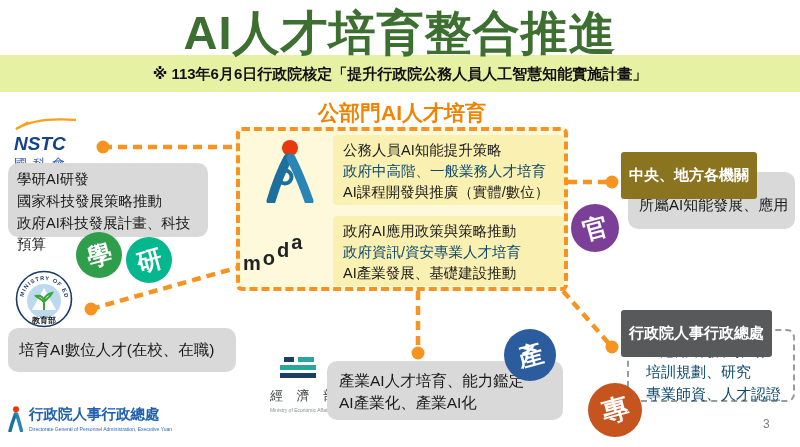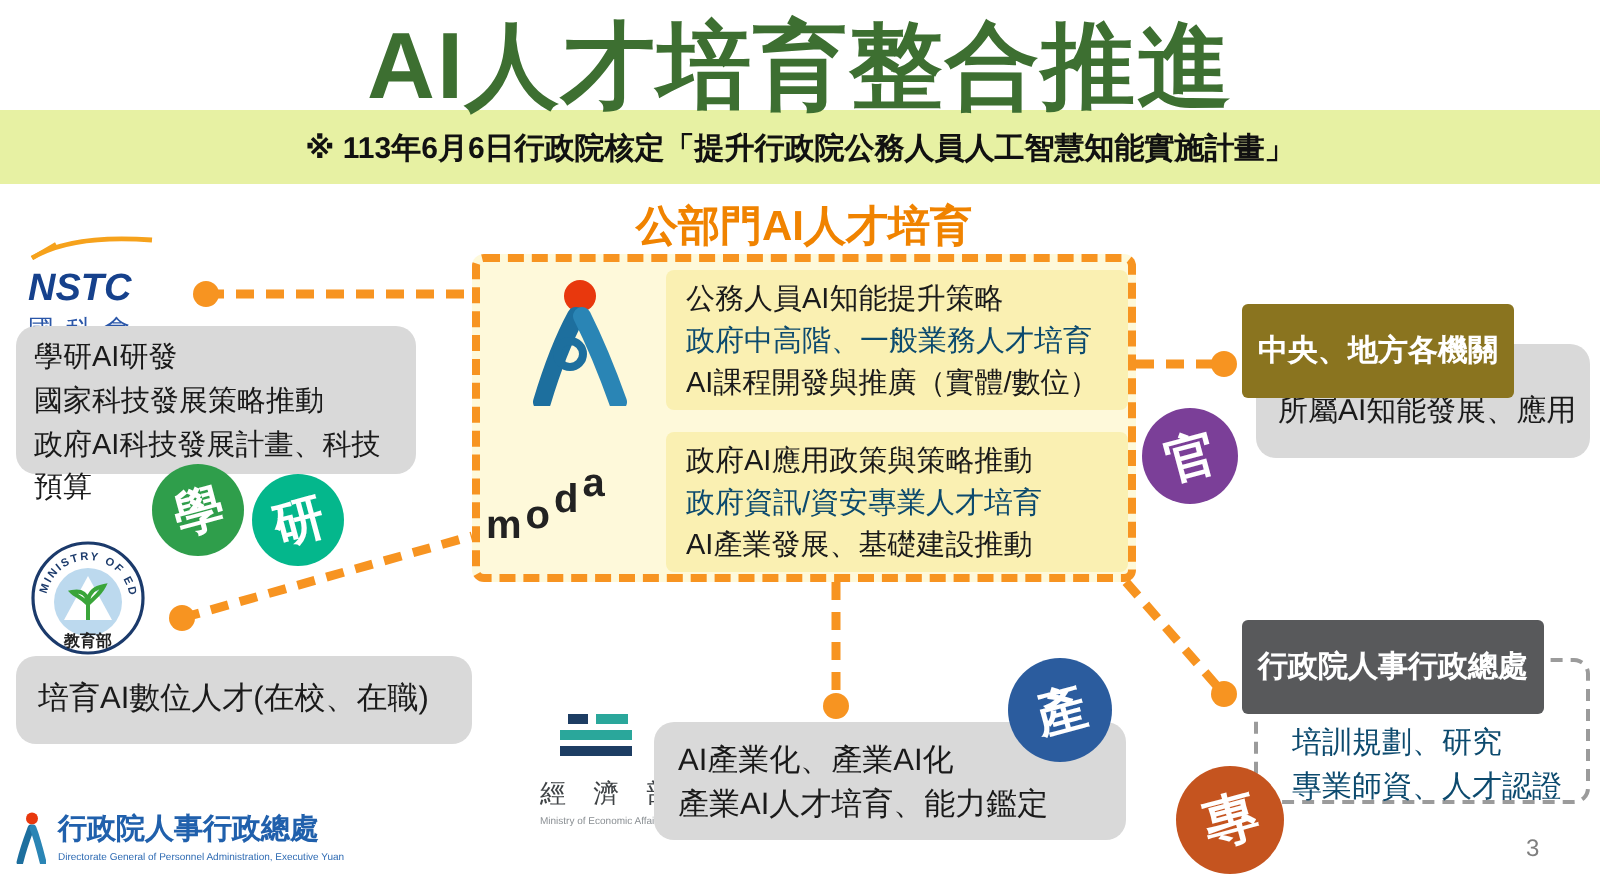--- a/index.html
+++ b/index.html
@@ -183,22 +183,22 @@
     <svg width="44" height="22" viewBox="0 0 44 22">
       <rect x="8" y="0" width="10" height="5" fill="#1d3d63"></rect>
       <rect x="22" y="0" width="16" height="5" fill="#2aa79b"></rect>
       <rect x="4" y="8" width="36" height="5" fill="#2aa79b"></rect>
       <rect x="4" y="16" width="36" height="5" fill="#1d3d63"></rect>
     </svg>
     <div class="moea-name">經 濟 部</div>
     <div class="moea-en">Ministry of Economic Affairs</div>
   </div>
   <div class="gray-box moea-box">
+    <div>產業AI人才培育、能力鑑定</div>
     <div>AI產業化、產業AI化</div>
-    <div>產業AI人才培育、能力鑑定</div>
   </div>
   <div class="badge badge-chan">
       <span>產</span>
     </div>
 
   <div class="tag-label external-label">行政院人事行政總處</div>
   <div class="external-box">
     <div>AI應用研發、推動</div>
     <div>培訓規劃、研究</div>
     <div>專業師資、人才認證</div>

